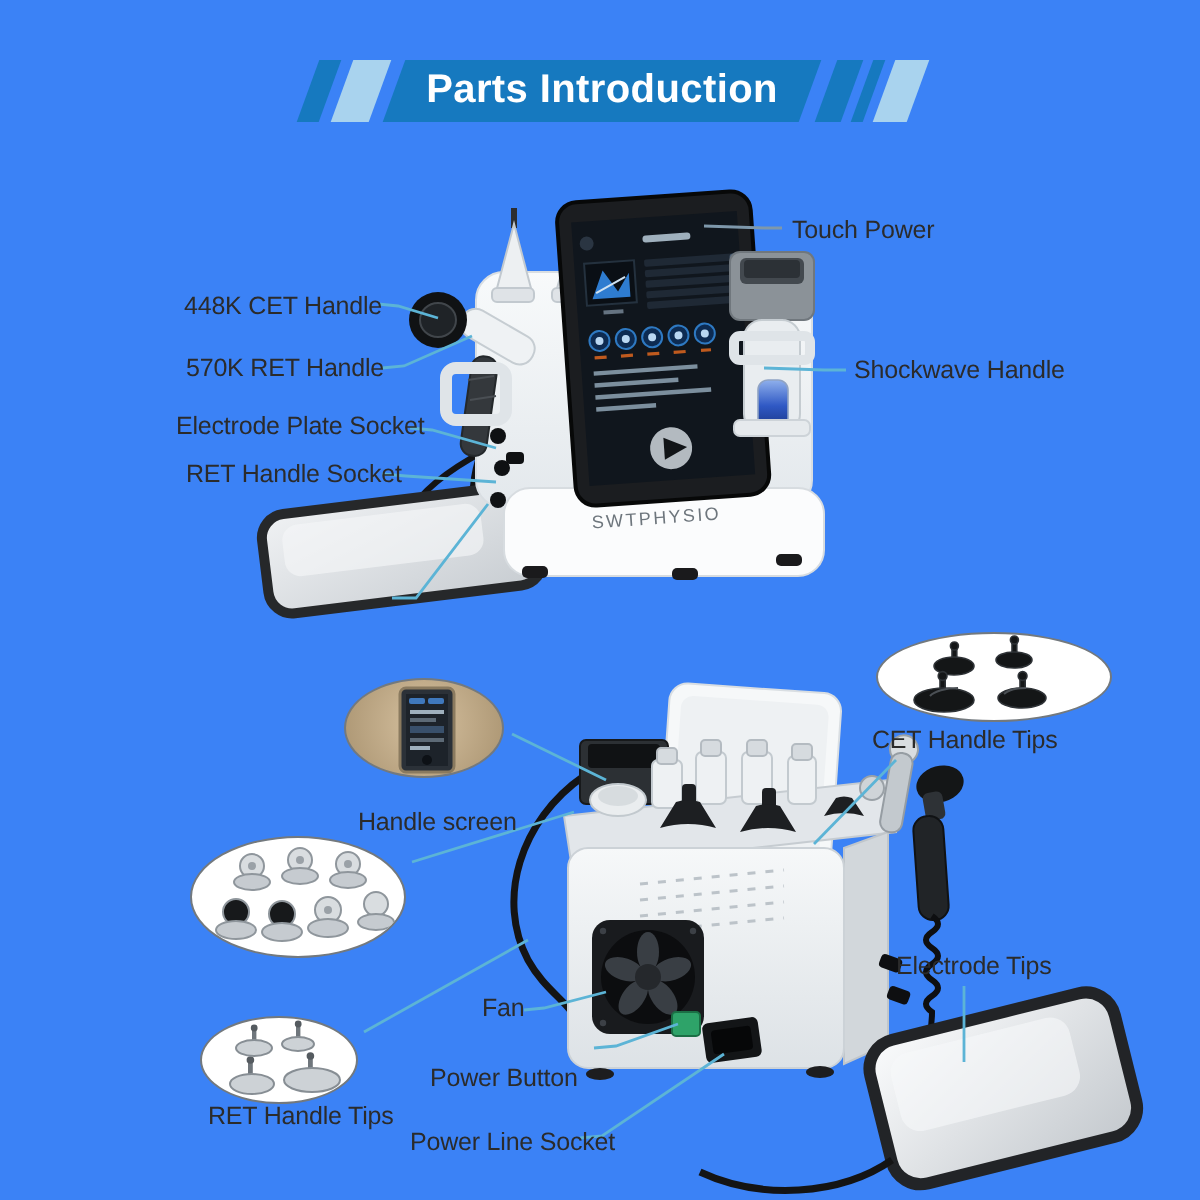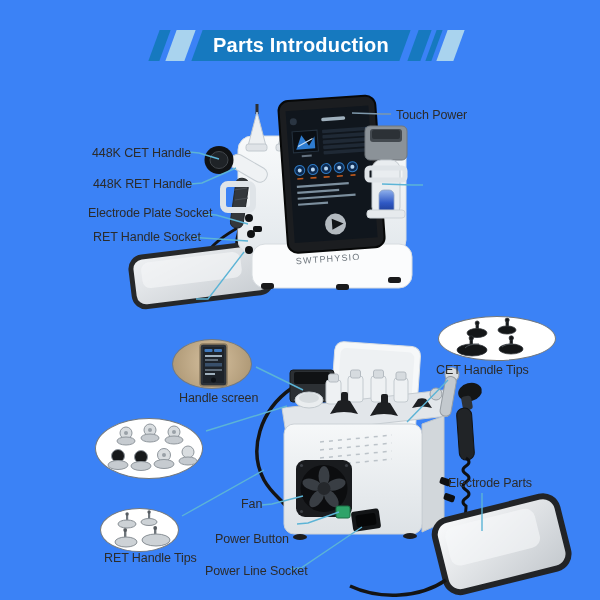--- a/index.html
+++ b/index.html
@@ -387,25 +387,26 @@
       <line x1="206" y1="431" x2="287" y2="406"></line>
       <line x1="182" y1="516" x2="264" y2="470"></line>
       <polyline points="262,505 272,504 303,496"></polyline>
       <polyline points="297,524 308,523 339,512"></polyline>
       <polyline points="290,569 301,568 362,527"></polyline>
       <line x1="482" y1="493" x2="482" y2="531"></line>
     </g>
   </svg>
 
   <div class="label" style="left:92px;top:146px">448K CET Handle</div>
-  <div class="label" style="left:93px;top:177px">448K RET Handle</div>
+  <div class="label" style="left:93px;top:177px">570K RET Handle</div>
   <div class="label" style="left:88px;top:206px">Electrode Plate Socket</div>
   <div class="label" style="left:93px;top:230px">RET Handle Socket</div>
   <div class="label" style="left:396px;top:108px">Touch Power</div>
-  <div class="label" style="left:179px;top:391px">Handle screen</div>
+  <div class="label" style="left:427px;top:178px">Shockwave Handle</div>
+  <div class="label" style="left:179px;top:404px">Handle screen</div>
   <div class="label" style="left:436px;top:363px">CET Handle Tips</div>
   <div class="label" style="left:104px;top:551px">RET Handle Tips</div>
   <div class="label" style="left:241px;top:497px">Fan</div>
   <div class="label" style="left:215px;top:532px">Power Button</div>
   <div class="label" style="left:205px;top:564px">Power Line Socket</div>
-  <div class="label" style="left:448px;top:476px">Electrode Parts</div>
+  <div class="label" style="left:448px;top:476px">Electrode Tips</div>
 
 </div>
 
 </body></html>

